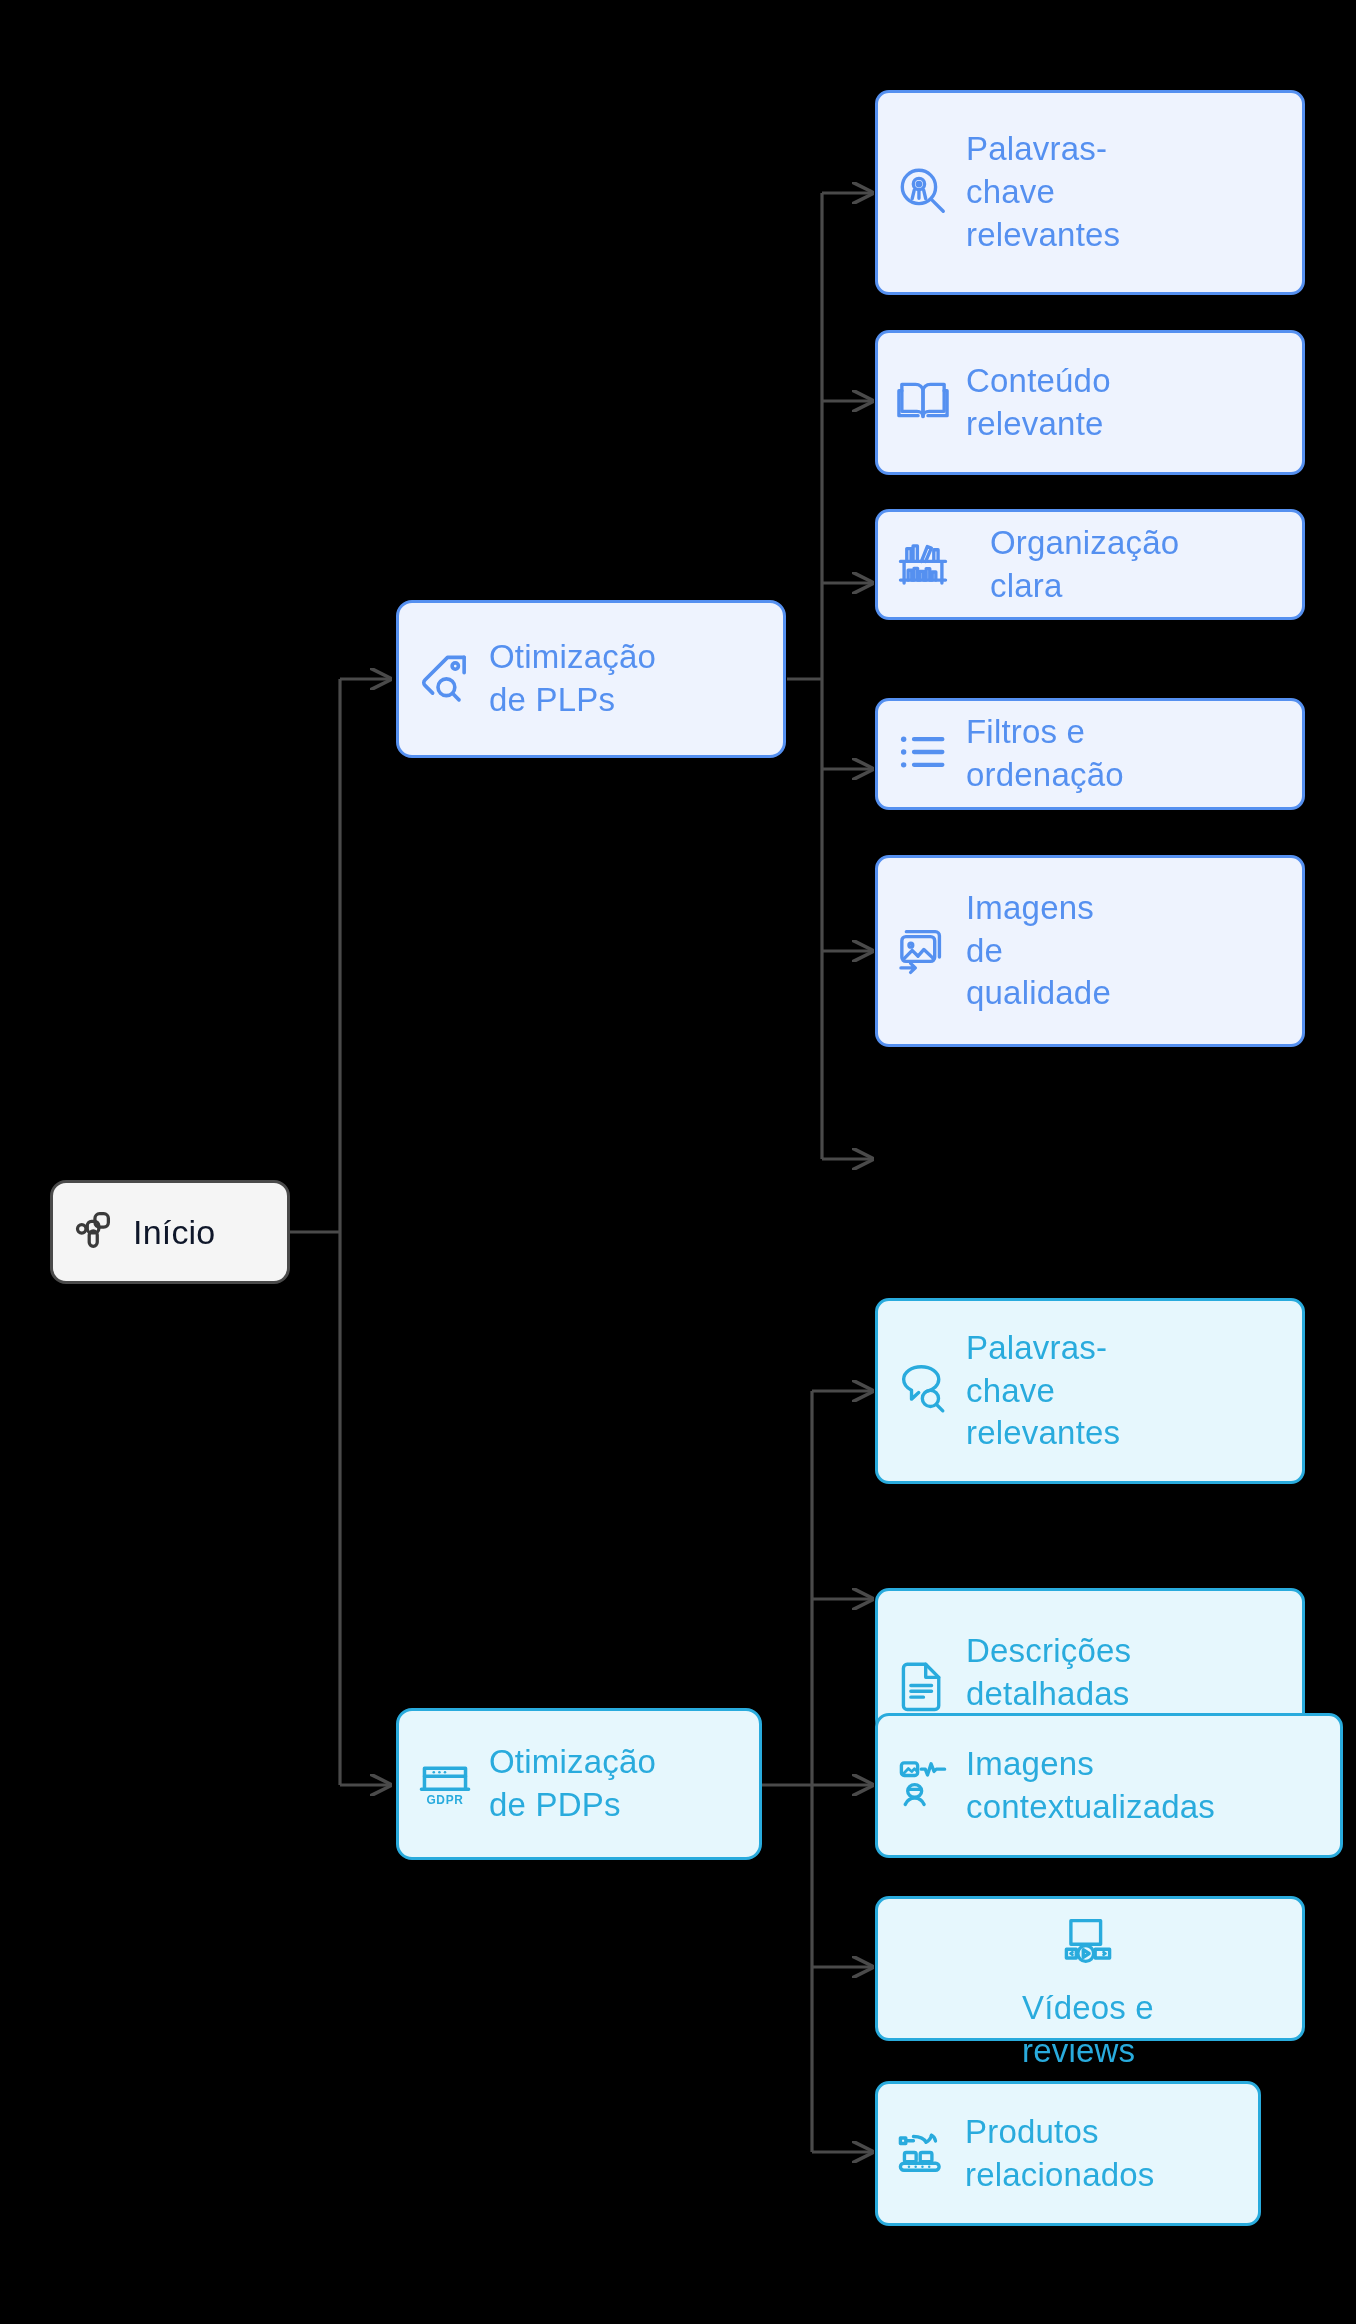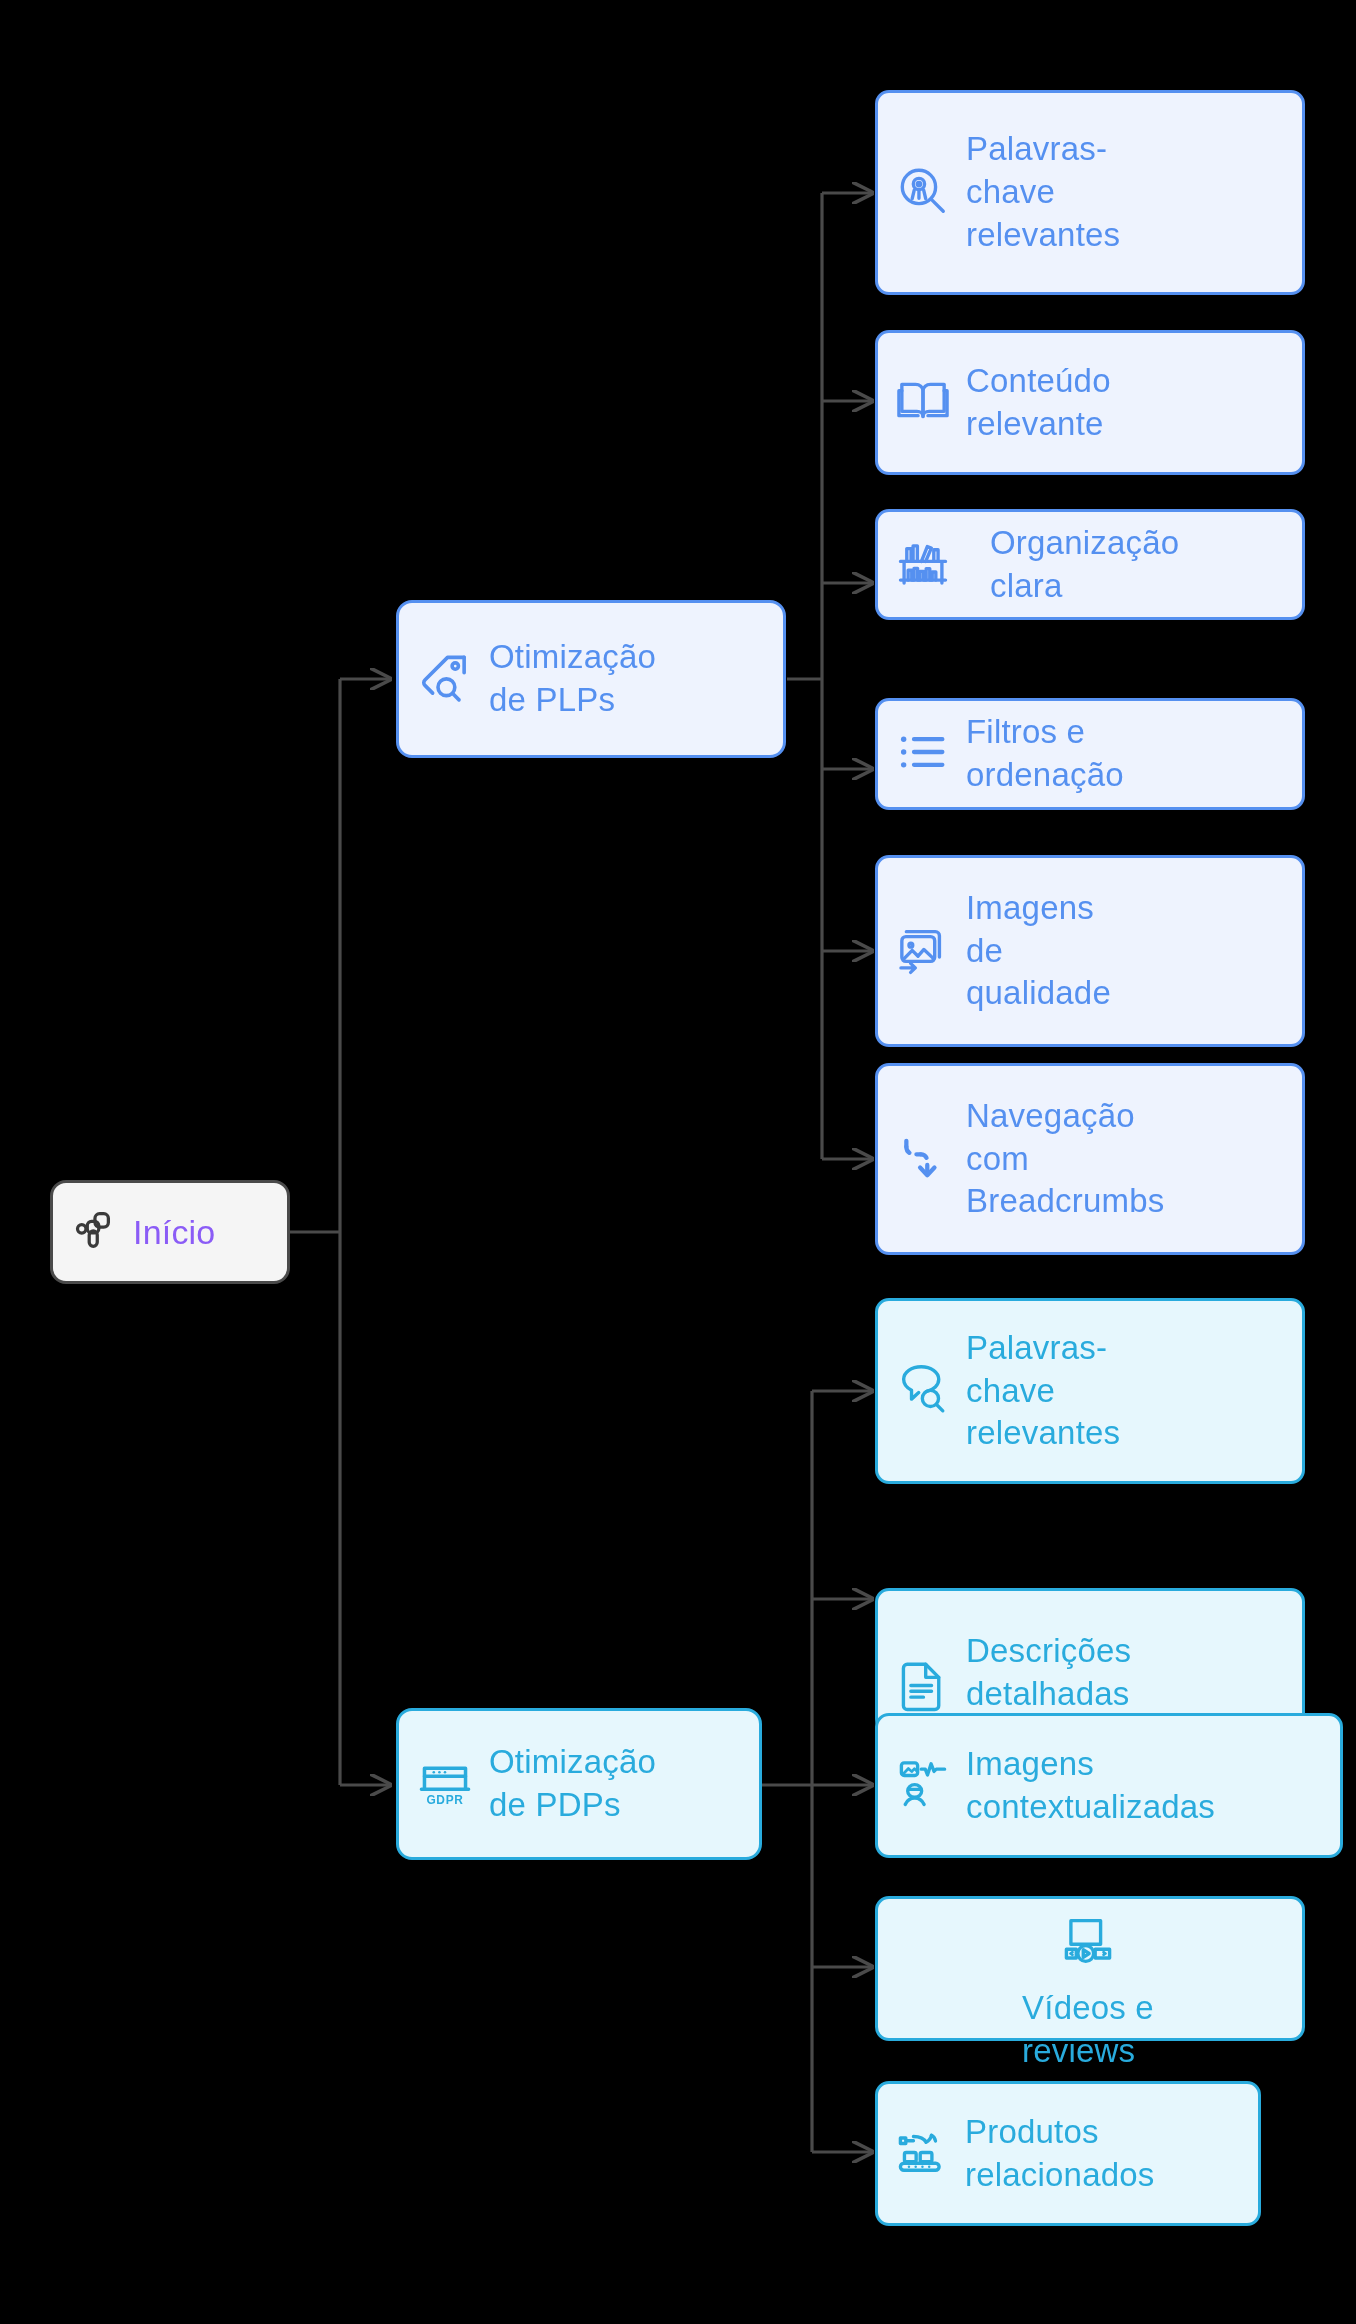--- a/index.html
+++ b/index.html
@@ -26,21 +26,21 @@
     letter-spacing:0.2px;
     white-space:pre-line;
   }
 
   
   .node.root{
     background:#f5f5f5;
     border-color:#4a4a4a;
     border-radius:16px;
   }
-  .node.root .label{color:#8b5cf6;font-size:34px;}
+  .node.root .label{color:#0f172a;font-size:34px;}
 
   
   .node.blue{
     background:#eef3fe;
     border-color:#5590f0;
     border-width:3px;
   }
   .node.blue .label{color:#5590f0;font-size:33px;}
 
   
@@ -181,33 +181,20 @@
         <circle cx="6.6" cy="10.3" r="0.85"></circle>
         <path d="m3.6 16.3 3.6-3.7 2.6 2.6 2.6-3 4.4 4.2"></path>
         <path d="M2.2 20.4h6.2M6.5 18.4l2.1 2-2.1 2"></path>
       </svg>
     </span>
     <span class="label">Imagens
 de
 qualidade</span>
   </div>
 
-  <div class="node blue" style="left:875px;top:1063px;width:430px;height:192px;">
-    <span class="ico">
-      <svg width="54" height="54" viewBox="0 0 24 24" fill="none" stroke="#5590f0" stroke-width="1.9" stroke-linecap="round" stroke-linejoin="round">
-        <path d="M4.6 4.8v2.6" stroke-dasharray="3 3"></path>
-        <path d="M4.6 7.4c0 2.8 2.2 3.4 4.1 3.4h2.3" stroke-dasharray="3.2 3.2"></path>
-        <path d="M11 10.8c2.4 0 2.9 1.9 2.9 3.6v4.8" stroke-dasharray="3.2 3.2"></path>
-        <path d="m10.7 16.7 3.2 3.4 3.2-3.4"></path>
-      </svg>
-    </span>
-    <span class="label">Navegação
-com
-Breadcrumbs</span>
-  </div>
 
   <div class="node cyan branch" style="left:396px;top:1708px;width:366px;height:152px;">
     <span class="ico">
       <svg width="56" height="56" viewBox="0 0 24 24" fill="none" stroke="#29abdd" stroke-width="1.5" stroke-linecap="round" stroke-linejoin="round">
         <path d="M3.2 6.1h17.6v3.4H3.2z"></path>
         <path d="M3.2 9.5v5.6M20.8 9.5v5.6M1.9 15.1h20.2"></path>
         <circle cx="7.2" cy="7.8" r="0.55" fill="#29abdd" stroke="none"></circle>
         <circle cx="9.6" cy="7.8" r="0.55" fill="#29abdd" stroke="none"></circle>
         <circle cx="12" cy="7.8" r="0.55" fill="#29abdd" stroke="none"></circle>
         <text x="12" y="21.4" text-anchor="middle" font-size="5.1" font-family="Liberation Sans, sans-serif" font-weight="700" fill="#29abdd" stroke="none" letter-spacing="0.3">GDPR</text>

